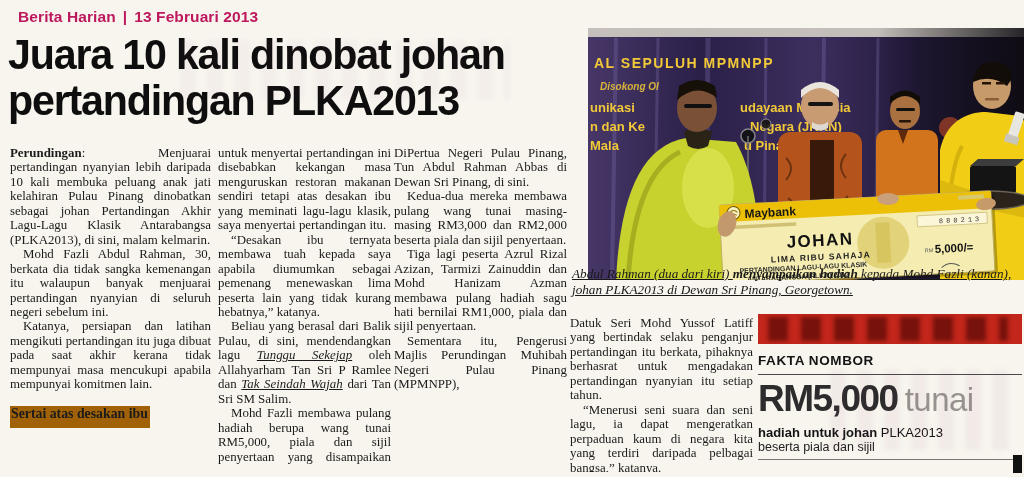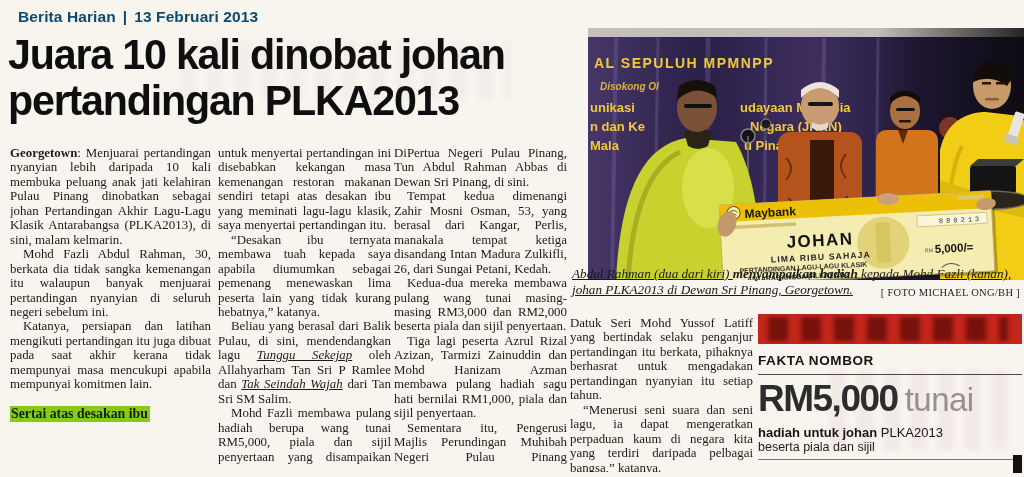--- a/index.html
+++ b/index.html
@@ -6,21 +6,21 @@
   html,body { margin:0; padding:0; }
   .page {
     position:relative; width:1024px; height:477px;
     background:#f7f5ee; overflow:hidden;
     font-family:"Liberation Serif", serif; color:#1c1c1c;
   }
   
   .masthead {
     position:absolute; left:18px; top:8px;
     font-family:"Liberation Sans", sans-serif;
-    font-weight:bold; font-size:15.5px; color:#0c4a6e; letter-spacing:.1px;
+    font-weight:bold; font-size:15.5px; color:#be185d; letter-spacing:.1px;
   }
   .masthead .sep { margin:0 7px; }
   
   .headline {
     position:absolute; left:8px; top:32px;
     font-family:"Liberation Sans", sans-serif;
     font-weight:bold; font-size:42px; line-height:46px;
     letter-spacing:-1.2px; color:#0e0e0e; transform:scaleX(.98); transform-origin:left;
   }
   
@@ -30,21 +30,21 @@
     color:#1b1b1b; hyphens:auto;
   }
   #col1 { left:10px;  width:201px; }
   #col2 { left:218px; width:173px; }
   #col3 { left:394px; width:173px; }
   #col4 { left:570px; top:316px; width:183px; height:156px; }
   .col p.para { margin:0; }
   .col p.indent { text-indent:13px; }
   .col p.highlight { margin-top:14px; }
   .col p.highlight span {
-    background:#84cc16; font-weight:bold; padding:0 2px 1px 1px; font-size:13.8px;
+    background:#a16207; font-weight:bold; padding:0 2px 7px 1px; font-size:13.8px;
   }
   .bold { font-weight:bold; }
   .italic { font-style:italic;text-decoration:underline; }
   .bolditalic { font-weight:bold; font-style:italic;text-align:right; }
   
   .photo {
     position:absolute; left:570px; top:10px; width:452px; height:252px;
     background:#241c38;
   }
   .photo svg { display:block; width:452px; height:252px; }
@@ -92,34 +92,33 @@
   <div class="masthead">
     <span>Berita Harian</span><span class="sep">|</span><span>13 Februari 2013</span>
   </div>
 
   <h1 class="headline" style="margin:0;">
     <div>Juara 10 kali dinobat johan</div>
     <div>pertandingan PLKA2013</div>
   </h1>
 
   <div class="col" id="col1">
-      <p class="para"><span class="bold">Georgetown</span><span>: Menjuarai pertandingan nyanyian lebih daripada 10 kali membuka peluang anak jati kelahiran Pulau Pinang dinobatkan sebagai johan Pertandingan Akhir Lagu-Lagu Klasik Antarabangsa (PLKA2013), di sini, malam kelmarin.</span></p>
+      <p class="para"><span class="bold">Perundingan</span><span>: Menjuarai pertandingan nyanyian lebih daripada 10 kali membuka peluang anak jati kelahiran Pulau Pinang dinobatkan sebagai johan Pertandingan Akhir Lagu-Lagu Klasik Antarabangsa (PLKA2013), di sini, malam kelmarin.</span></p>
       <p class="para indent"><span>Mohd Fazli Abdul Rahman, 30, berkata dia tidak sangka kemenangan itu walaupun banyak menjuarai pertandingan nyanyian di seluruh negeri sebelum ini.</span></p>
       <p class="para indent"><span>Katanya, persiapan dan latihan mengikuti pertandingan itu juga dibuat pada saat akhir kerana tidak mempunyai masa mencukupi apabila mempunyai komitmen lain.</span></p>
       <p class="para highlight"><span class="bold">Sertai atas desakan ibu</span></p>
     </div>
   <div class="col" id="col2">
-      <p class="para"><span>untuk menyertai pertandingan ini disebabkan kekangan masa kemenangan restoran makanan sendiri tetapi atas desakan ibu yang meminati lagu-lagu klasik, saya menyertai pertandingan itu.</span></p>
+      <p class="para"><span>untuk menyertai pertandingan ini disebabkan kekangan masa menguruskan restoran makanan sendiri tetapi atas desakan ibu yang meminati lagu-lagu klasik, saya menyertai pertandingan itu.</span></p>
       <p class="para indent"><span>“Desakan ibu ternyata membawa tuah kepada saya apabila diumumkan sebagai pemenang menewaskan lima peserta lain yang tidak kurang hebatnya,” katanya.</span></p>
       <p class="para indent"><span>Beliau yang berasal dari Balik Pulau, di sini, mendendangkan lagu </span><span class="italic">Tunggu Sekejap</span><span> oleh Allahyarham Tan Sri P Ramlee dan </span><span class="italic">Tak Seindah Wajah</span><span> dari Tan Sri SM Salim.</span></p>
       <p class="para indent"><span>Mohd Fazli membawa pulang hadiah berupa wang tunai RM5,000, piala dan sijil penyertaan yang disampaikan Yang</span></p>
     </div>
   <div class="col" id="col3">
       <p class="para"><span>DiPertua Negeri Pulau Pinang, Tun Abdul Rahman Abbas di Dewan Sri Pinang, di sini.</span></p>
-      <p class="para indent"><span>Tempat kedua dimenangi Zahir Mosni Osman, 53, yang berasal dari Kangar, Perlis, manakala tempat ketiga disandang Intan Madura Zulkifli, 26, dari Sungai Petani, Kedah.</span></p>
       <p class="para indent"><span>Kedua-dua mereka membawa pulang wang tunai masing-masing RM3,000 dan RM2,000 beserta piala dan sijil penyertaan.</span></p>
       <p class="para indent"><span>Tiga lagi peserta Azrul Rizal Azizan, Tarmizi Zainuddin dan Mohd Hanizam Azman membawa pulang hadiah sagu hati bernilai RM1,000, piala dan sijil penyertaan.</span></p>
       <p class="para indent"><span>Sementara itu, Pengerusi Majlis Perundingan Muhibah Negeri Pulau Pinang (MPMNPP),</span></p>
     </div>
   <div class="col" id="col4">
       <p class="para"><span>Datuk Seri Mohd Yussof Latiff yang bertindak selaku penganjur pertandingan itu berkata, pihaknya berhasrat untuk mengadakan pertandingan nyanyian itu setiap tahun.</span></p>
       <p class="para indent"><span>“Menerusi seni suara dan seni lagu, ia dapat mengeratkan perpaduan kaum di negara kita yang terdiri daripada pelbagai bangsa,” katanya.</span></p>
     </div>
 
   <figure class="photo" style="margin:18px;">
@@ -247,21 +246,20 @@
       </g>
 
       <ellipse cx="139" cy="196" rx="9" ry="13" fill="#c2986d" transform="rotate(18 139 196)"></ellipse>
       <ellipse cx="300" cy="171" rx="11" ry="6" fill="#caa07a"></ellipse>
       <ellipse cx="398" cy="176" rx="10" ry="6" fill="#c79a6a" transform="rotate(-8 398 176)"></ellipse>
     </svg>
   </figure>
 
   <figcaption class="caption">
     <span><span class="italic">Abdul Rahman (dua dari kiri) </span><span class="bolditalic">menyampaikan hadiah</span><span class="italic"> kepada Mohd Fazli (kanan), johan PLKA2013 di Dewan Sri Pinang, Georgetown.</span></span>
-    <span class="credit">[ FOTO MICHAEL ONG/BH ]</span>
   </figcaption>
 
   <aside class="fakta">
     <div class="redbar">
         <div class="blot"></div>
       </div>
     <div class="fakta-label">FAKTA NOMBOR</div>
     <div class="rule1"></div>
     <div class="amount-row">
       <span class="amount">RM5,000</span><span class="suffix">tunai</span>

